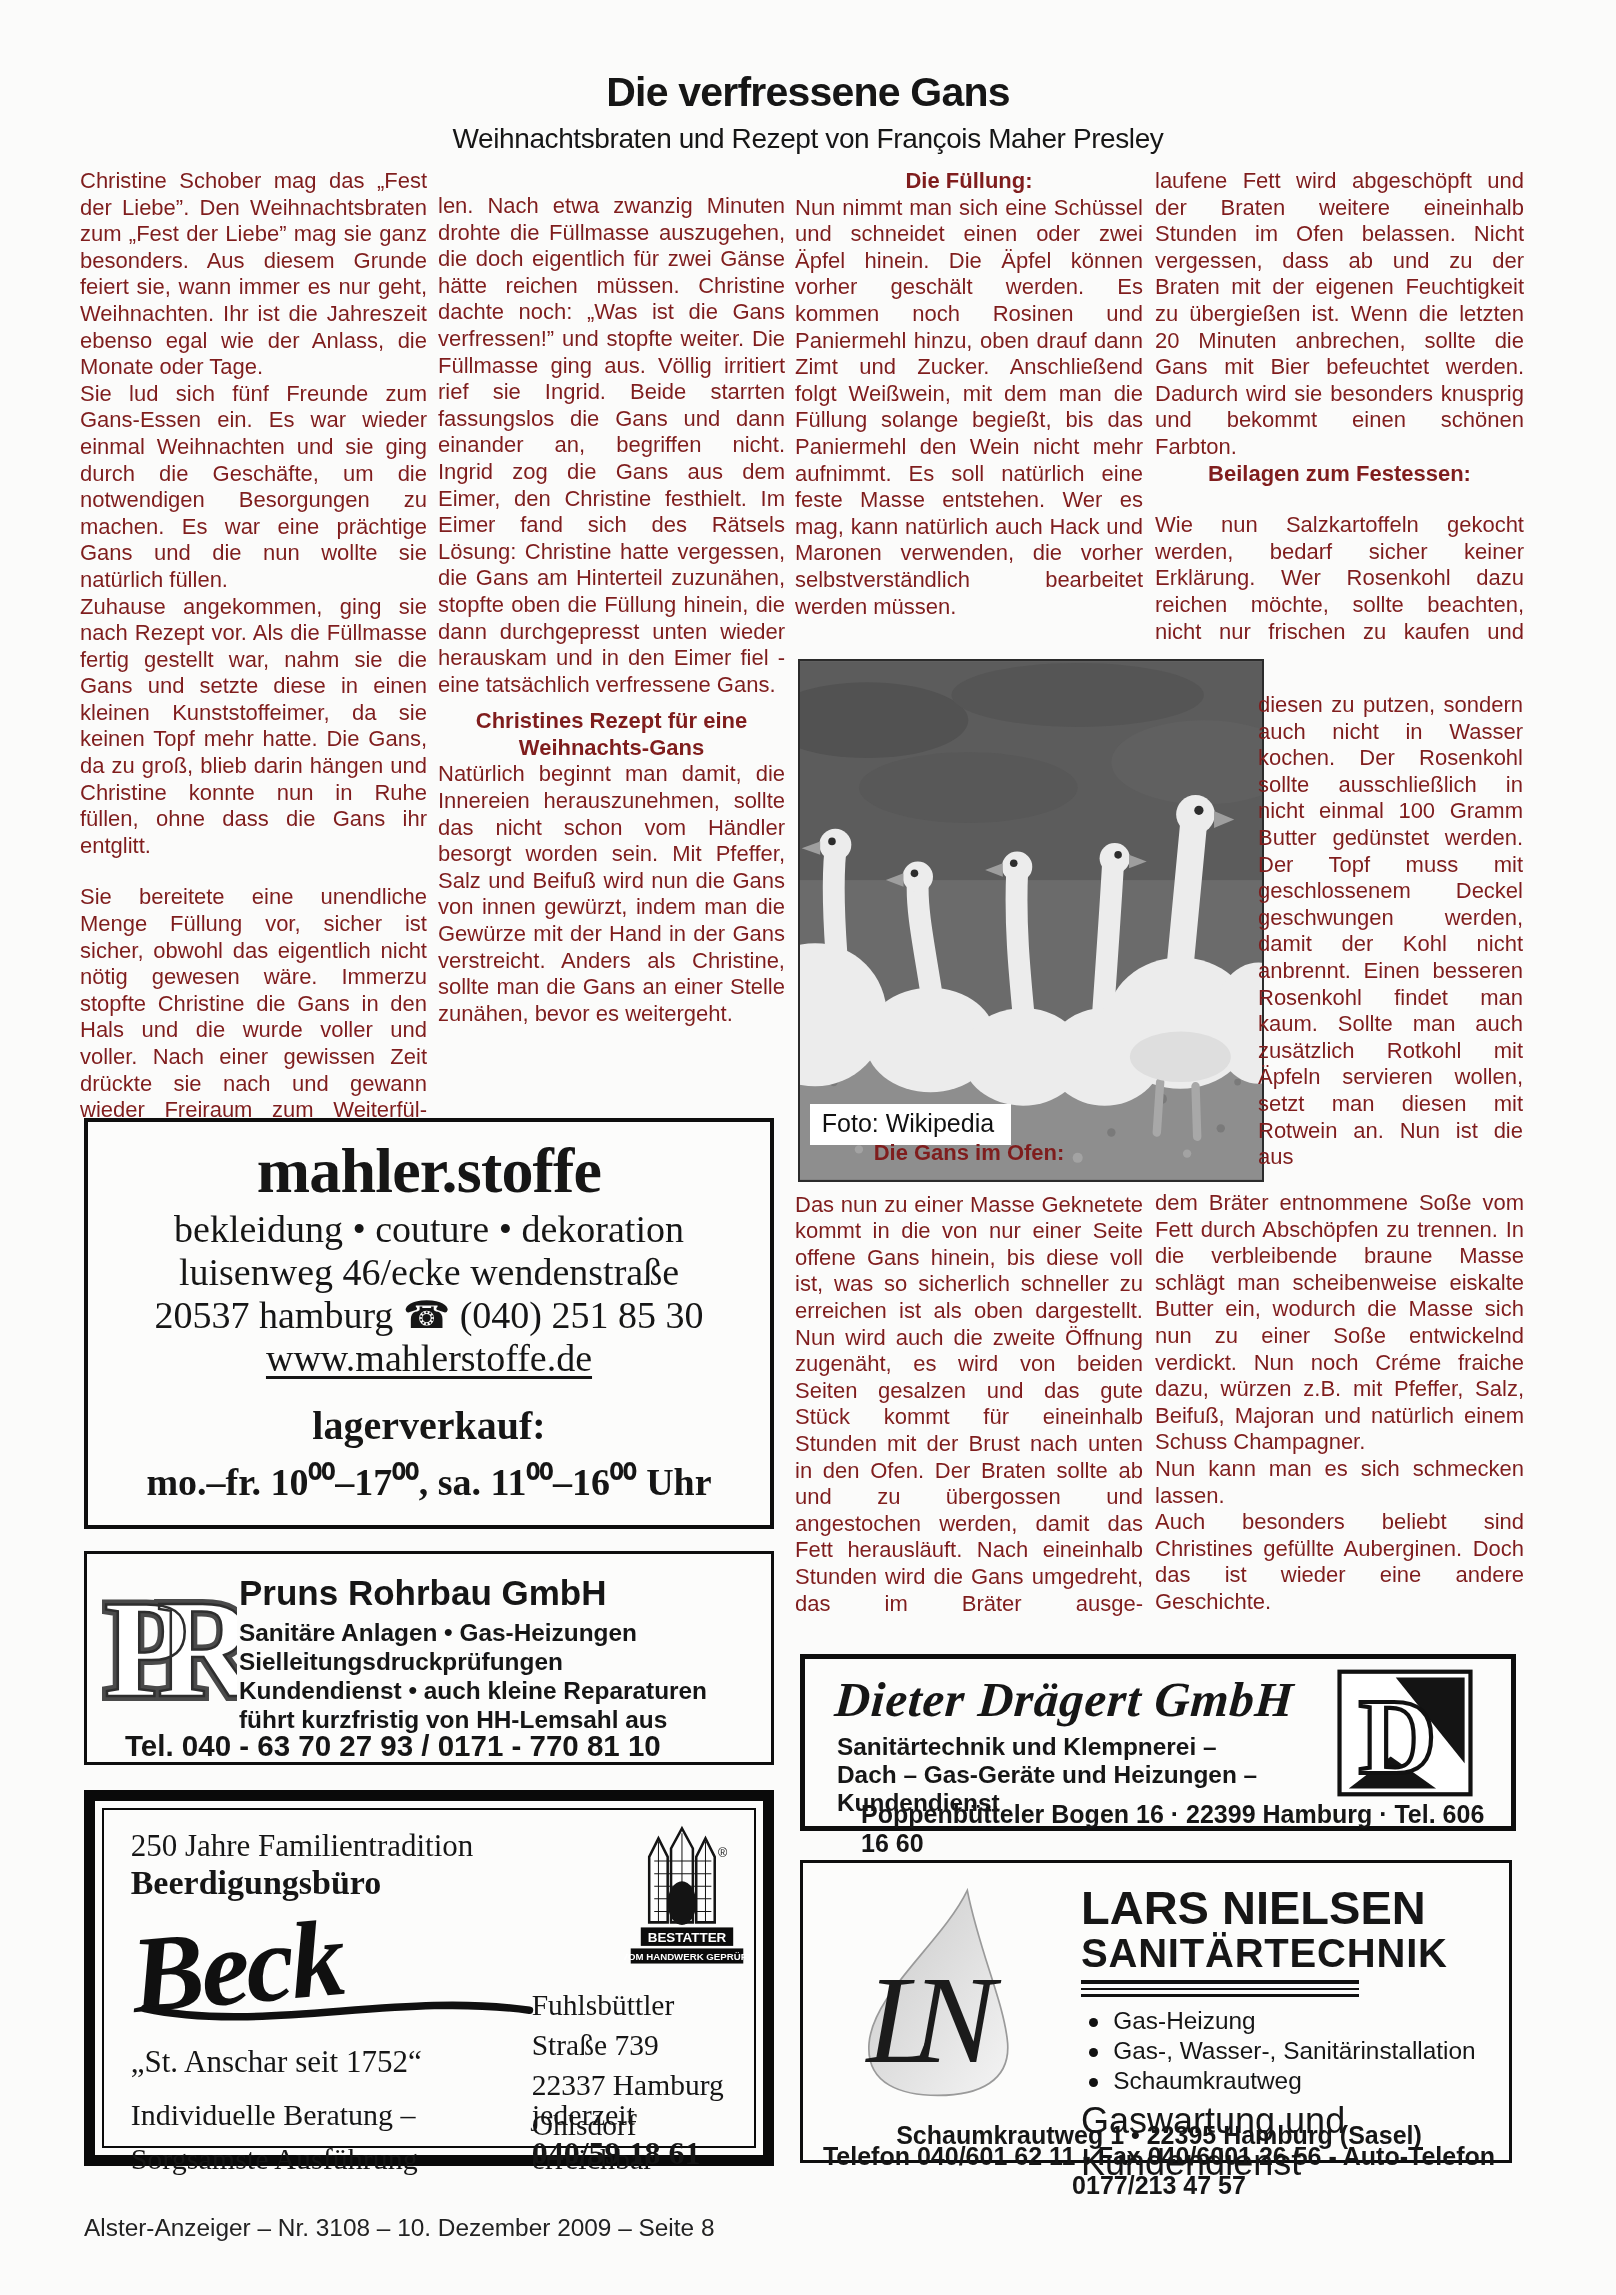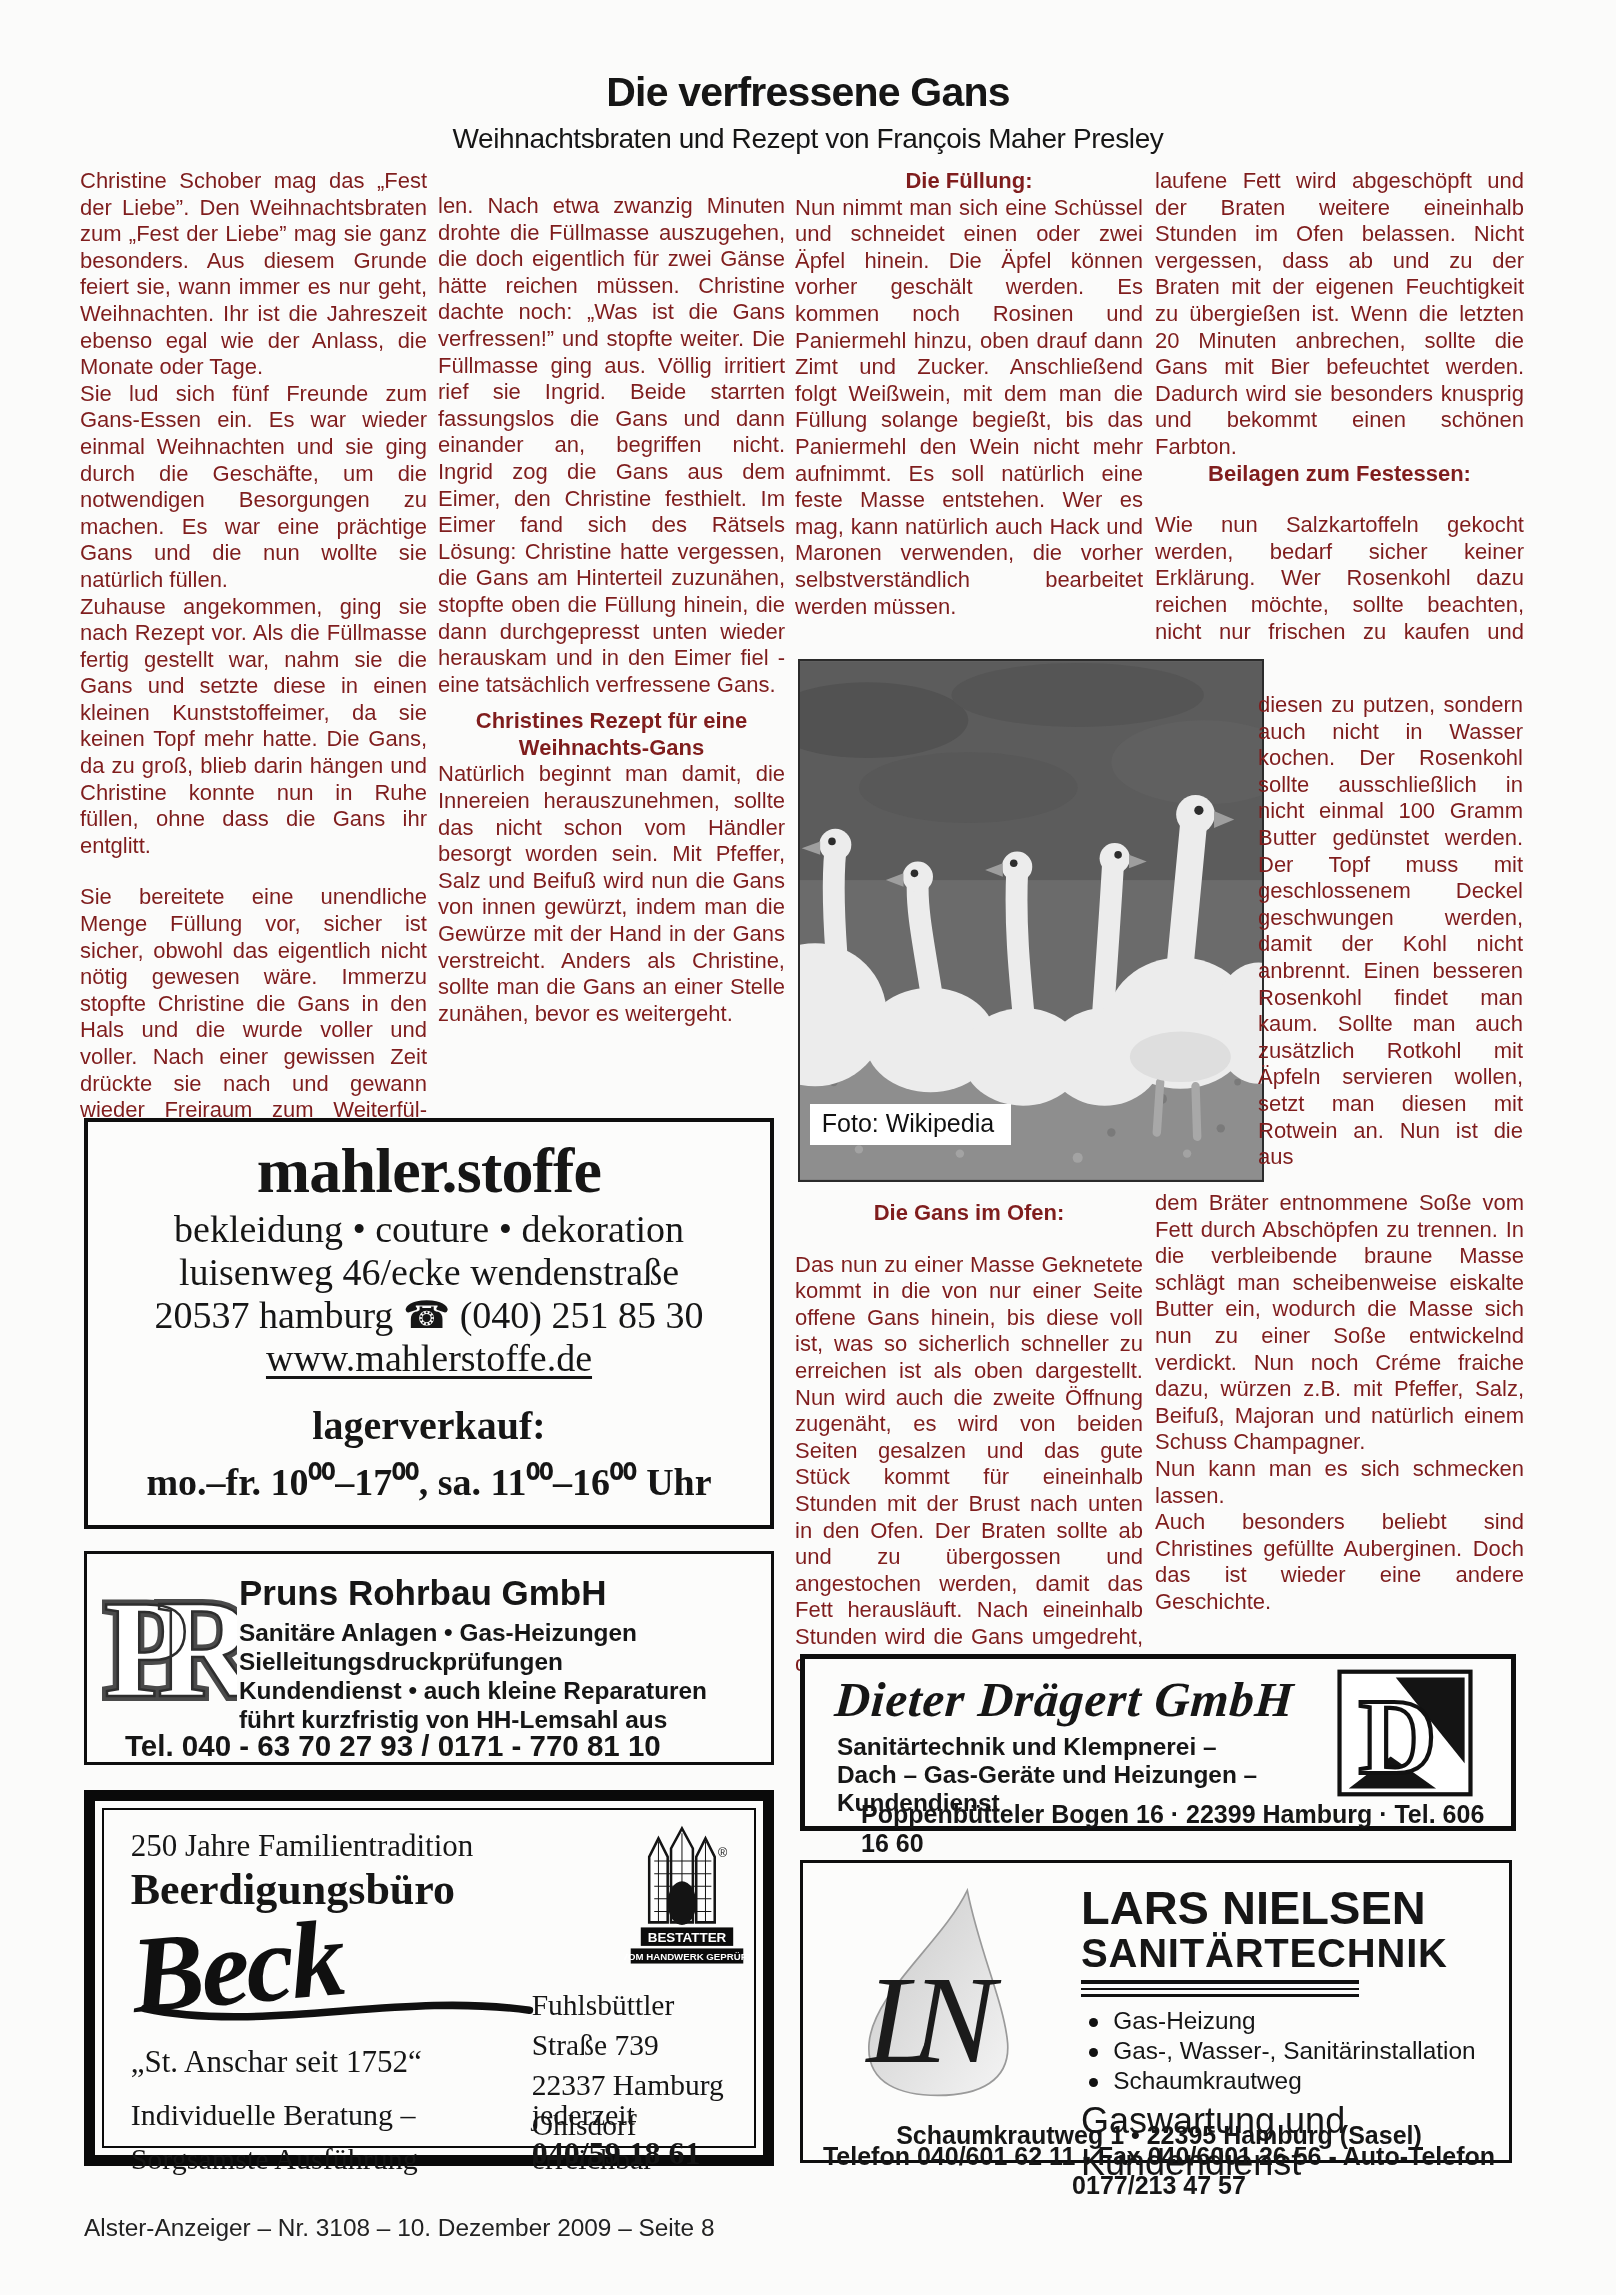--- a/index.html
+++ b/index.html
@@ -36,21 +36,21 @@
   
   .pruns{border:3.4px solid #0e0e0e;}
   .pruns-title{font-weight:700;font-size:35px;}
   .pruns-line{font-weight:700;font-size:24.4px;line-height:29px;}
   .pruns-phone{font-weight:700;font-size:29.5px;}
 
   
   .beck-outer{border:11.8px solid #0a0a0a;}
   .beck-inner{position:absolute;left:6.7px;top:6.7px;right:6.7px;bottom:6.7px;border:2.5px solid #0a0a0a;}
   .beck-trad{font-size:31px;}
-  .beck-buero{font-size:44px;font-weight:700;}
+  .beck-buero{font-size:34px;font-weight:700;}
   .beck-addr{font-size:29.5px;line-height:40px;}
   .beck-slogan{font-size:31px;}
   .beck-serv{font-size:30px;line-height:44px;}
   .beck-phone{font-weight:700;font-size:32px;}
 
   
   .draeg{border:5px solid #0e0e0e;}
   .draeg-title{font-family:"Liberation Serif",serif;font-style:italic;font-weight:700;
                font-size:49px;letter-spacing:0.8px;transform:skewX(-4deg);transform-origin:left;}
   .draeg-line{font-weight:700;font-size:24.4px;line-height:28px;}
@@ -163,21 +163,21 @@
       </g>
       <g stroke="#a8a8a8" stroke-width="10" stroke-linecap="round">
         <path d="M428 500 L 424 560"></path>
           <path d="M470 505 L 472 565"></path>
       </g>
       <ellipse cx="452" cy="470" rx="60" ry="30" fill="#dedede"></ellipse>
     </svg>
     <div class="abs photo-caption" style="left:10px;bottom:35px;">Foto: Wikipedia</div>
   </div>
 
-  <div class="abs bodycol" style="left:795px;top:1200px;width:348px;">
+  <div class="abs bodycol" style="left:795px;top:1140px;width:348px;">
     <p class="colhead">Die Gans im Ofen:</p>
     <p class="cont">Das nun zu einer Masse Geknetete kommt in die von nur einer Seite offene Gans hinein, bis diese voll ist, was so sicherlich schneller zu erreichen ist als oben dargestellt. Nun wird auch die zweite Öffnung zugenäht, es wird von beiden Seiten gesalzen und das gute Stück kommt für eineinhalb Stunden mit der Brust nach unten in den Ofen. Der Braten sollte ab und zu übergossen und angestochen werden, damit das Fett herausläuft. Nach eineinhalb Stunden wird die Gans umgedreht, das im Bräter ausge-</p>
   </div>
 
   <div class="abs bodycol" style="left:1155px;top:168px;width:369px;">
     <p>laufene Fett wird abgeschöpft und der Braten weitere eineinhalb Stunden im Ofen belassen. Nicht vergessen, dass ab und zu der Braten mit der eigenen Feuchtigkeit zu übergießen ist. Wenn die letzten 20 Minuten anbrechen, sollte die Gans mit Bier befeuchtet werden. Dadurch wird sie besonders knusprig und bekommt einen schönen Farbton.</p>
     <p class="colhead">Beilagen zum Festessen:</p>
     <p class="cont">Wie nun Salzkartoffeln gekocht werden, bedarf sicher keiner Erklärung. Wer Rosenkohl dazu reichen möchte, sollte beachten, nicht nur frischen zu kaufen und</p>
   </div>
 

